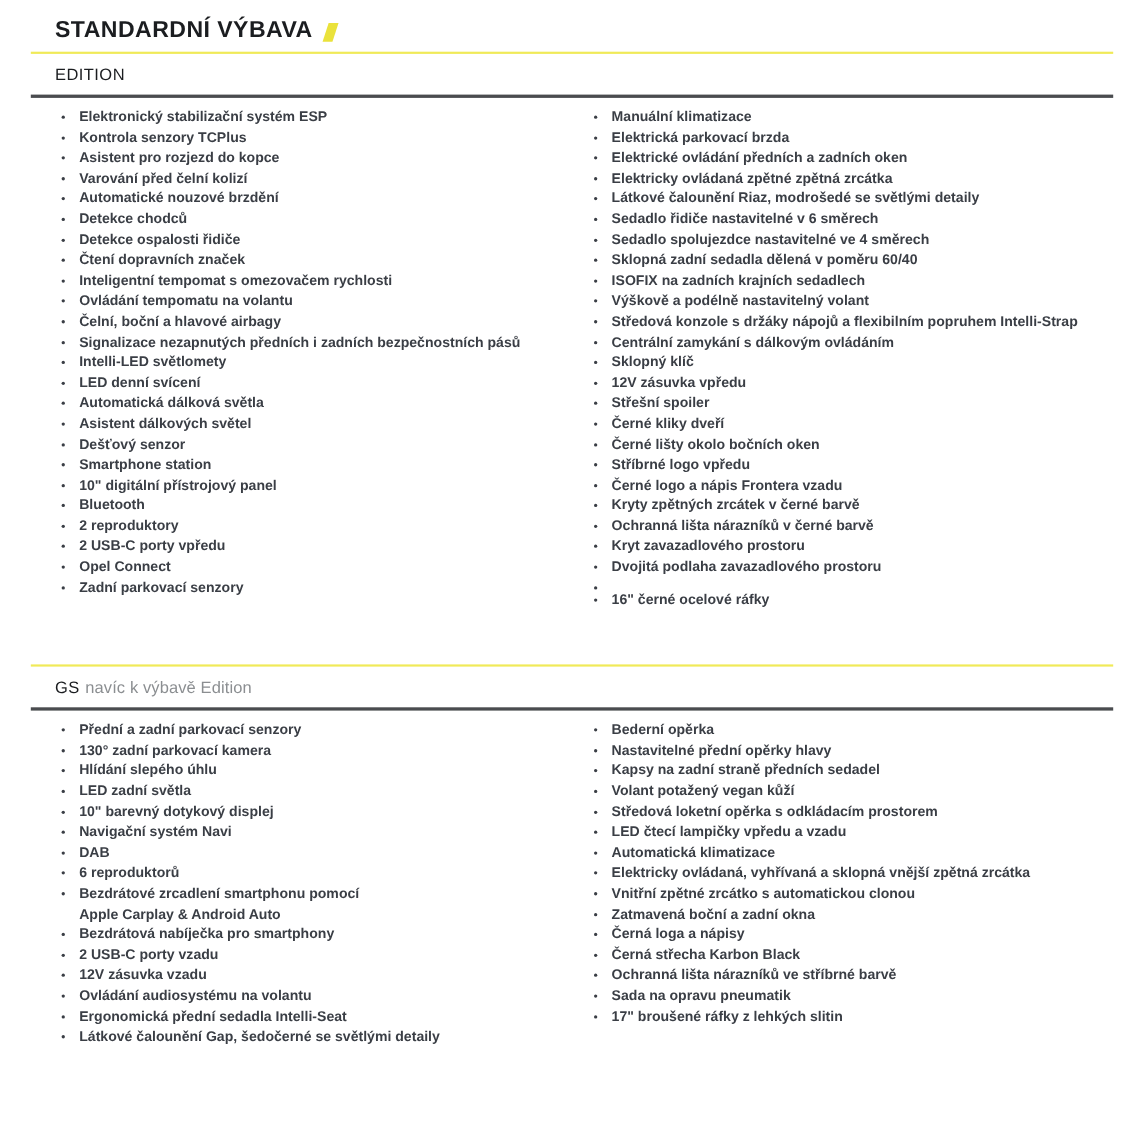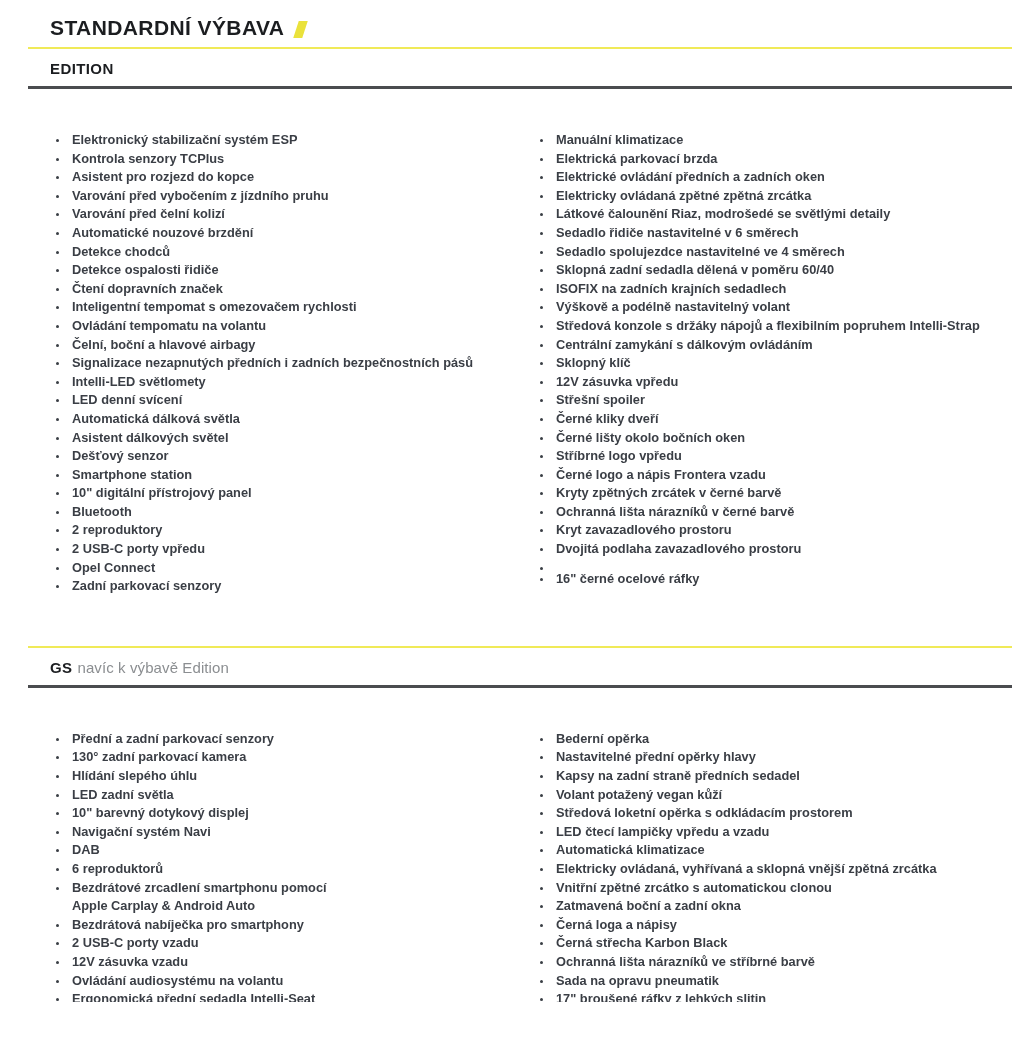--- a/index.html
+++ b/index.html
@@ -19,24 +19,24 @@
   }
   .slash {
     display:inline-block; width:9px; height:17px;
     background:var(--accent,#eae23b);
     transform:skewX(-18deg);
     margin-left:12px; margin-top:2px;
   }
   .rule { border:0; }
   .rule-yellow { height:2px; background:var(--rule-yellow,#f0ea58); margin-top:7px; }
   .section-title { margin:11px 0 0 22px; font-size:15px; letter-spacing:0.4px; color:#1b1d20; line-height:17px; }
-  .section-title .trim { font-weight:bold; }
+  .section-title .trim { font-weight:normal; }
   .section-title .sub { font-weight:normal; color:var(--subtle,#8b8e91); font-size:15px; margin-left:5px; letter-spacing:0.1px; }
   .rule-dark { height:3px; background:var(--rule-dark,#4a4c4f); margin-top:9px; }
-  .cols { display:flex; margin-top:42px; }
+  .cols { display:flex; margin-top:8px; }
   .col { flex:none; }
   .col-left { width:492px; }
   .col-right { width:472px; }
   ul.list { list-style:none; margin:0; padding:0; }
   .col-left ul.list li { padding-left:28px; }
   .col-right ul.list li { padding-left:20px; }
   ul.list li {
     display:flex; align-items:flex-start;
     font-size:12.8px; font-weight:bold; color:#3a3e45;
     line-height:18.6px; white-space:nowrap;
@@ -75,24 +75,20 @@
             <li>
               <span class="dot"></span>
               <span class="txt">Kontrola senzory TCPlus</span>
             </li>
             <li>
               <span class="dot"></span>
               <span class="txt">Asistent pro rozjezd do kopce</span>
             </li>
             <li>
               <span class="dot"></span>
-              <span class="txt">Varování před vybočením z jízdního pruhu</span>
-            </li>
-            <li>
-              <span class="dot"></span>
               <span class="txt">Varování před čelní kolizí</span>
             </li>
             <li>
               <span class="dot"></span>
               <span class="txt">Automatické nouzové brzdění</span>
             </li>
             <li>
               <span class="dot"></span>
               <span class="txt">Detekce chodců</span>
             </li>

